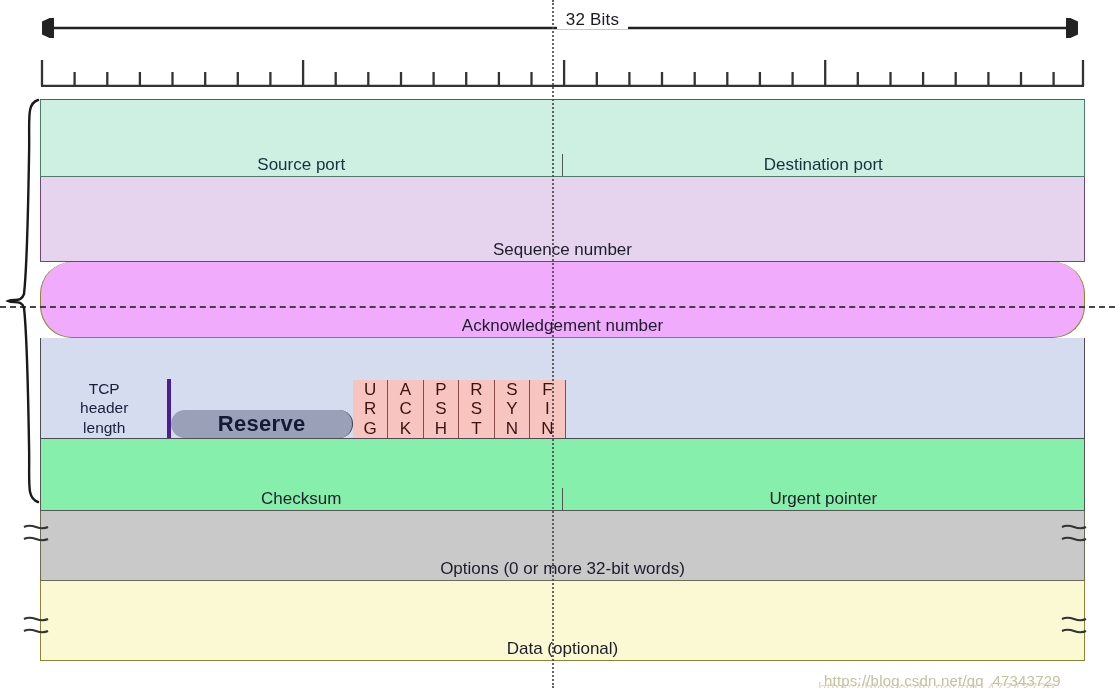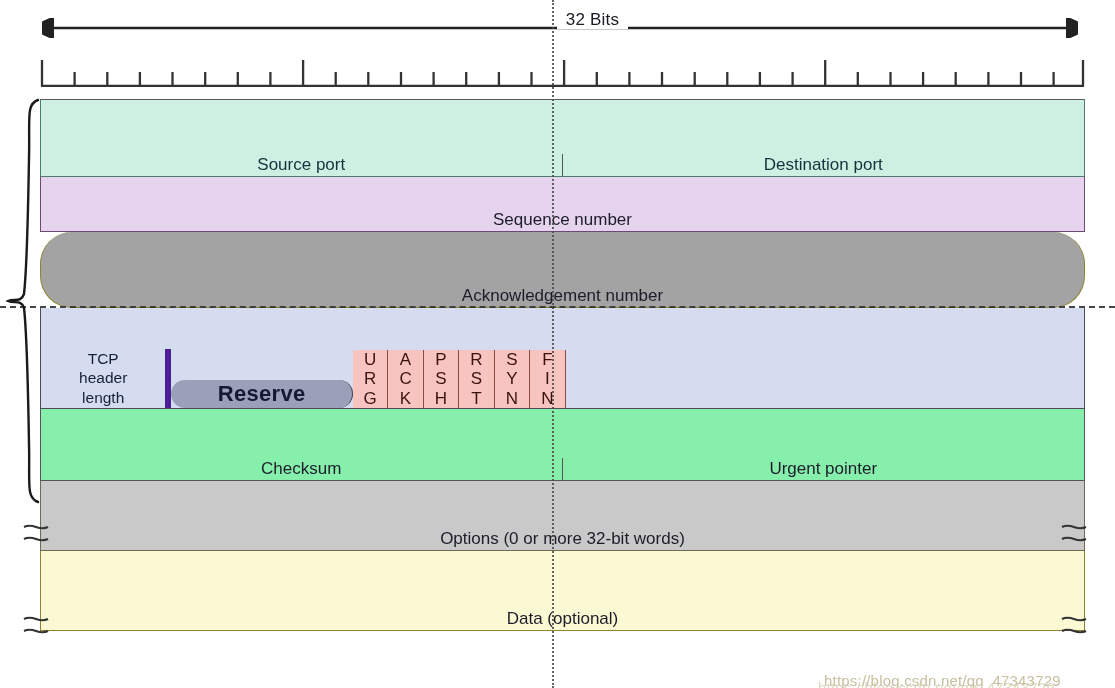--- a/index.html
+++ b/index.html
@@ -32,28 +32,28 @@
   .row.first{border-top:1px solid #5b5b5b;}
   .cell{
     box-sizing:border-box;display:flex;align-items:center;justify-content:center;
     font-size:17px;color:#1d1d2a;text-align:center;line-height:1.28;
   }
   .half{width:50%;}
   .split{border-right:1px solid #4c5a54;}
 
   .r-src   {height:78px;background:#cdf0e3;border-color:#4c7d6b;}
   .r-src .cell{color:#12343c;}
-  .r-seq   {height:55px;background:#e6d4ef;border-color:#6a4a72;color:#2b1440;}
-  .r-ack   {height:76px;background:#a3a3a3;border-color:#8b8433;color:#4b4418;border-radius:32px;}
+  .r-seq   {height:85px;background:#e6d4ef;border-color:#6a4a72;color:#2b1440;}
+  .r-ack   {height:76px;background:#f0abfc;border-color:#8b8433;color:#4b4418;border-radius:32px;}
   .r-flags {height:101px;border-color:#4c4c55;background:#d5dcf0;}
   .r-cksum {height:72px;background:#86efac;border-color:#555;}
   .r-opts  {height:70px;background:#c9c9c9;border-color:#6c6c53;color:#1d1d1d;}
   .r-data  {height:80px;background:#fbf8d4;border-color:#8b8433;color:#3a3520;}
 
-  .c-hdrlen{width:12.5%;background:#d5dcf0;border-right:6px solid #4c1d95;
+  .c-hdrlen{width:12.5%;background:#d5dcf0;border-right:4px solid #4c1d95;
             font-size:15.5px;color:#17203a;flex-direction:column;}
   .c-reserve{width:17.4%;background:#9aa0b8;border-right:1px solid #3a3f50;
             font-weight:bold;font-size:22px;color:#141a33;letter-spacing:.3px;border-radius:29px;}
   .c-flag{
     width:3.40%;background:#f7c4bf;border-right:1px solid #8a4a45;
     flex-direction:column;justify-content:center;
     font-size:17px;color:#3a1310;line-height:1.14;
   }
   .c-flag.last{border-right:1px solid #8a4a45;}
   .c-window{flex:1;background:#d5dcf0;color:#16203a;}

